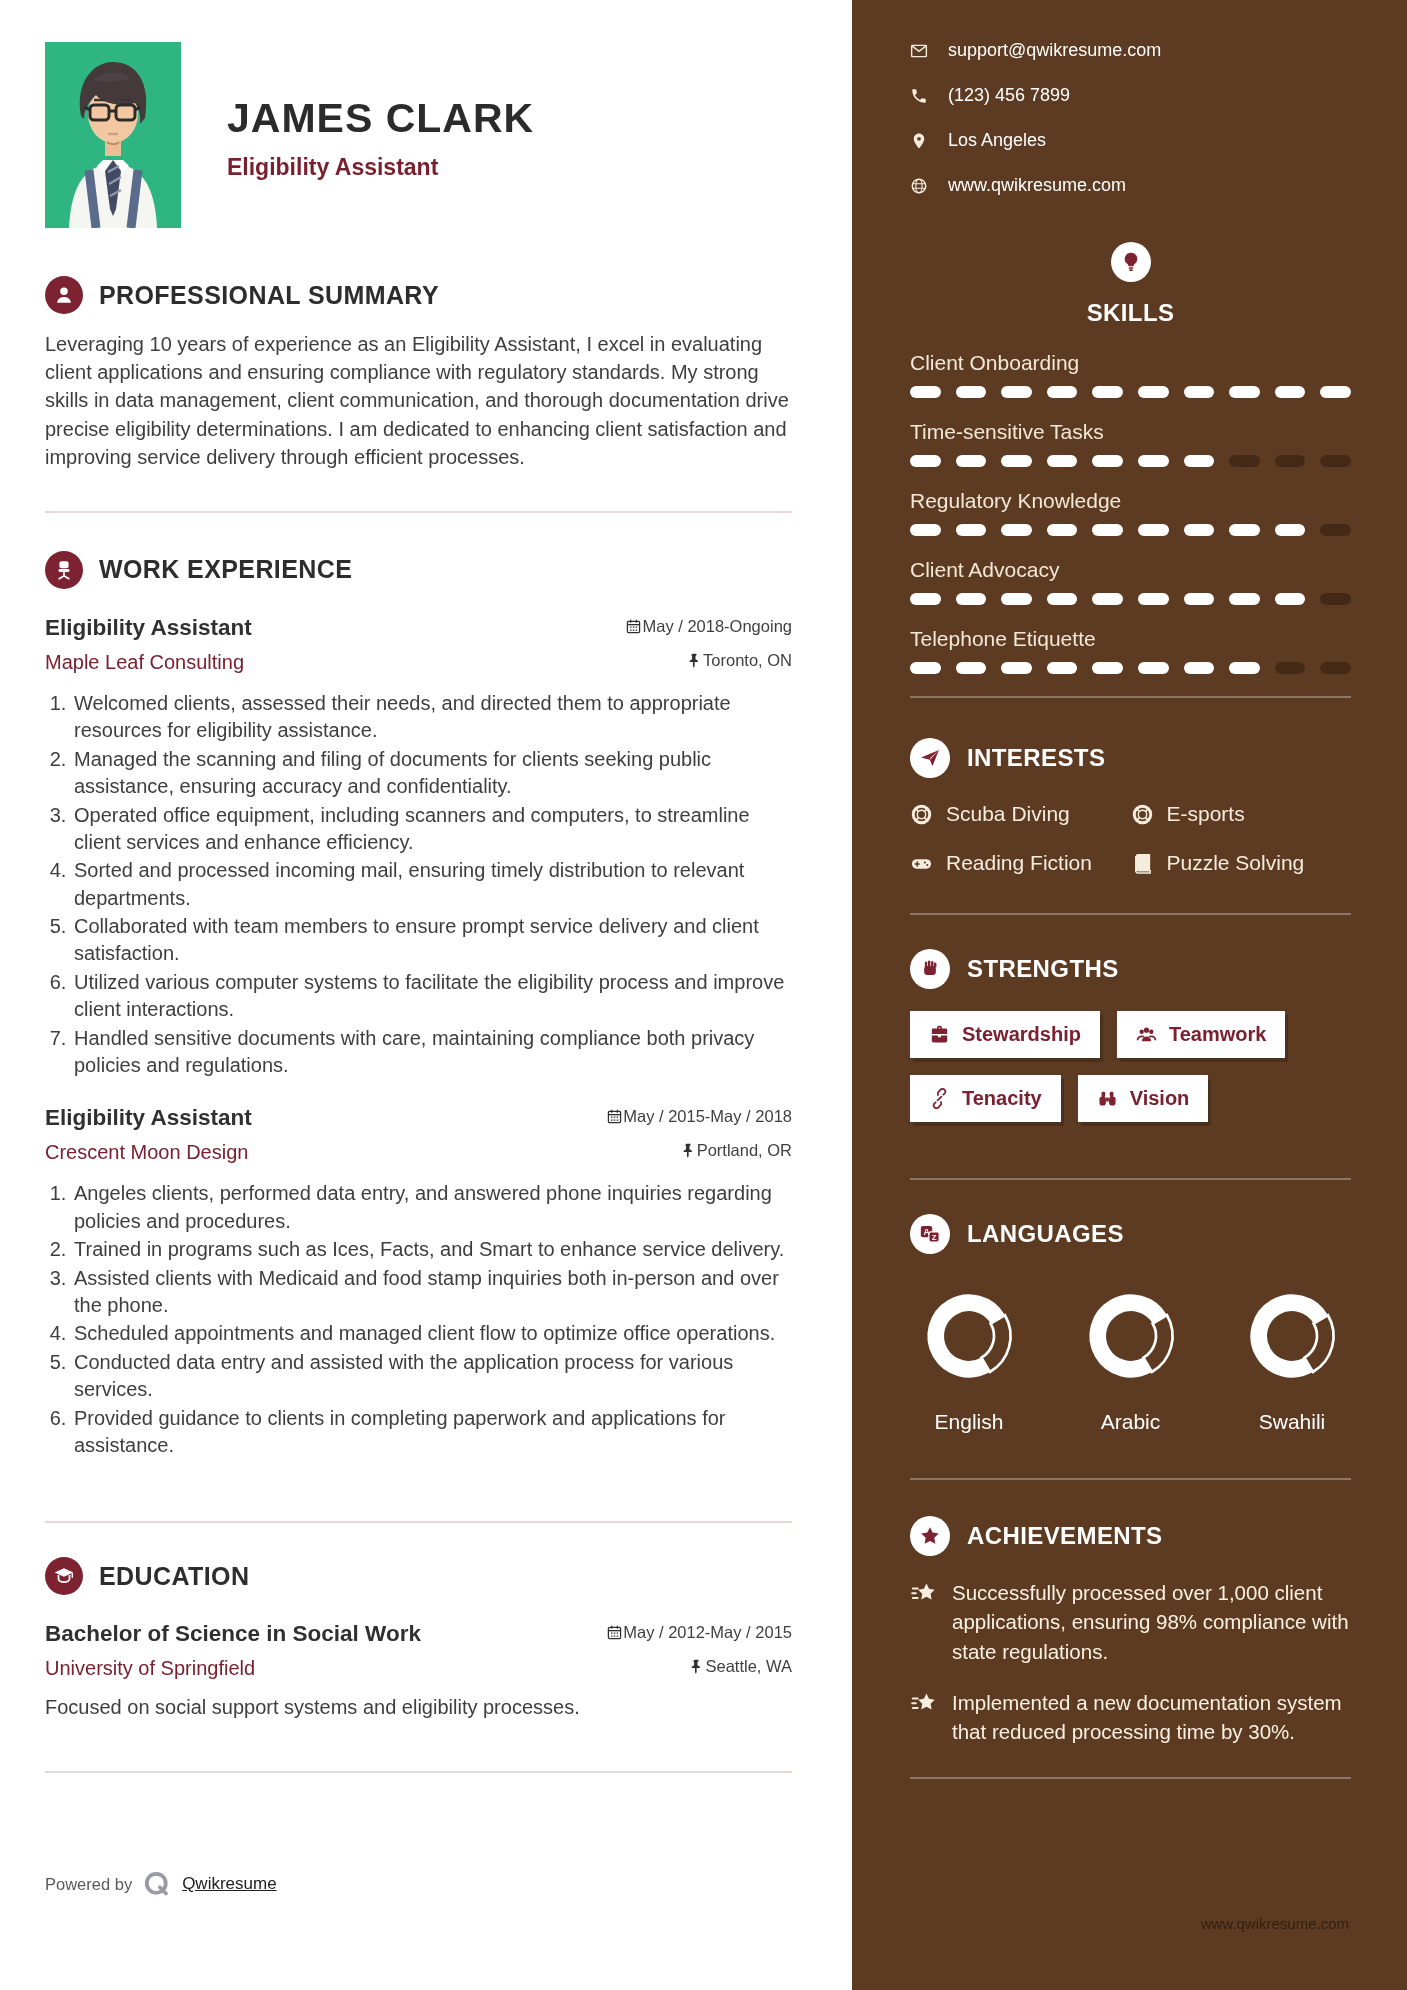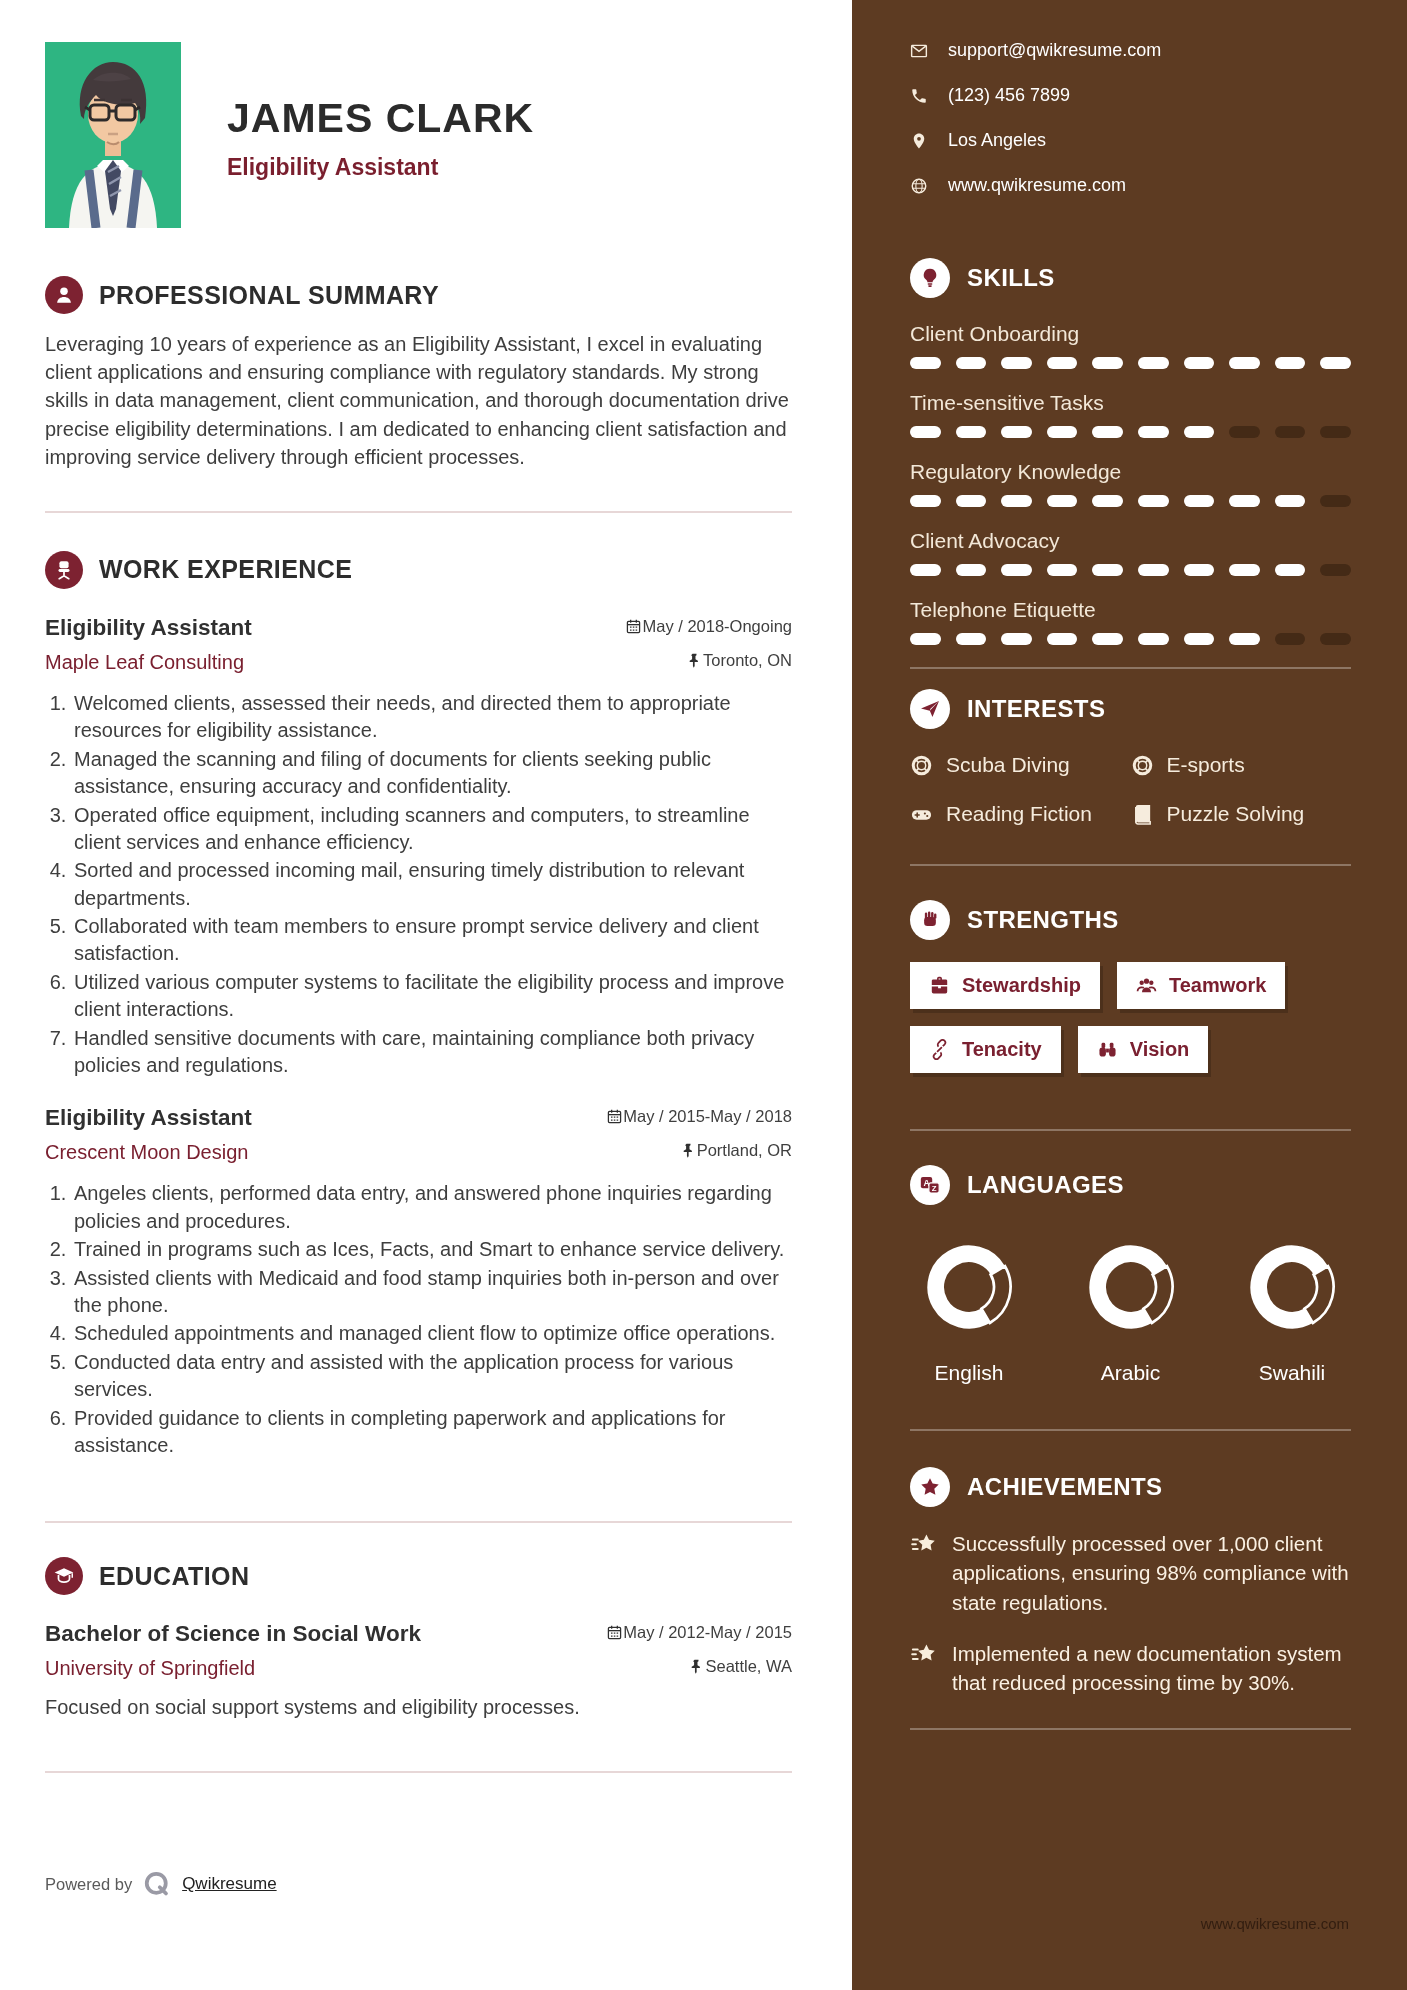--- a/index.html
+++ b/index.html
@@ -41,30 +41,30 @@
   .side{box-sizing:border-box;width:555px;background:#5d3b22;padding:40px 56px 0 58px;
         position:relative;color:#ffffff;}
   .contact-item{display:flex;align-items:center;gap:20px;margin-bottom:24px;}
   .contact-item svg{width:18px;height:18px;color:#f6ecdd;flex:0 0 18px;}
   .contact-label{font-size:18px;color:#ffffff;}
   .side-head{display:flex;align-items:center;gap:17px;}
   .side-badge{width:40px;height:40px;border-radius:50%;background:#ffffff;display:flex;
               align-items:center;justify-content:center;flex:0 0 40px;}
   .side-badge svg{width:22px;height:22px;color:#7d2231;}
   .side-title{font-size:24px;font-weight:700;color:#ffffff;letter-spacing:.4px;}
-  .skills-head{margin-top:62px;}
+  .skills-head{margin-top:46px;flex-direction:column;}
   .skills-list{margin-top:24px;}
   .skill{margin-bottom:22px;}
   .skill-label{font-size:21px;color:#f3e8d8;margin-bottom:11px;}
   .dashes{display:flex;gap:15px;}
   .dash{flex:1;height:12px;border-radius:6px;}
   .dash.on{background:#ffffff;}
   .dash.off{background:rgba(30,15,3,.38);}
   .side-hr{border:none;border-top:2px solid rgba(255,255,255,.30);margin:0;}
-  .interests-head{margin-top:20px;}
+  .interests-head{margin-top:40px;}
   .interests-grid{display:grid;grid-template-columns:1fr 1fr;row-gap:25px;margin-top:24px;}
   .interest{display:flex;align-items:center;gap:13px;}
   .interest svg{width:23px;height:23px;color:#f6ecdd;flex:0 0 23px;}
   .interest-label{font-size:21px;color:#f6ecdd;}
   .interests-hr{margin-top:38px;}
   .strengths-head{margin-top:34px;}
   .strengths-wrap{display:flex;flex-wrap:wrap;gap:17px;margin-top:22px;}
   .strength{display:flex;align-items:center;gap:12px;background:#ffffff;padding:12px 19px;
             box-shadow:3px 4px 0 rgba(0,0,0,.18);}
   .strength svg{width:21px;height:21px;color:#7d2231;flex:0 0 21px;}

